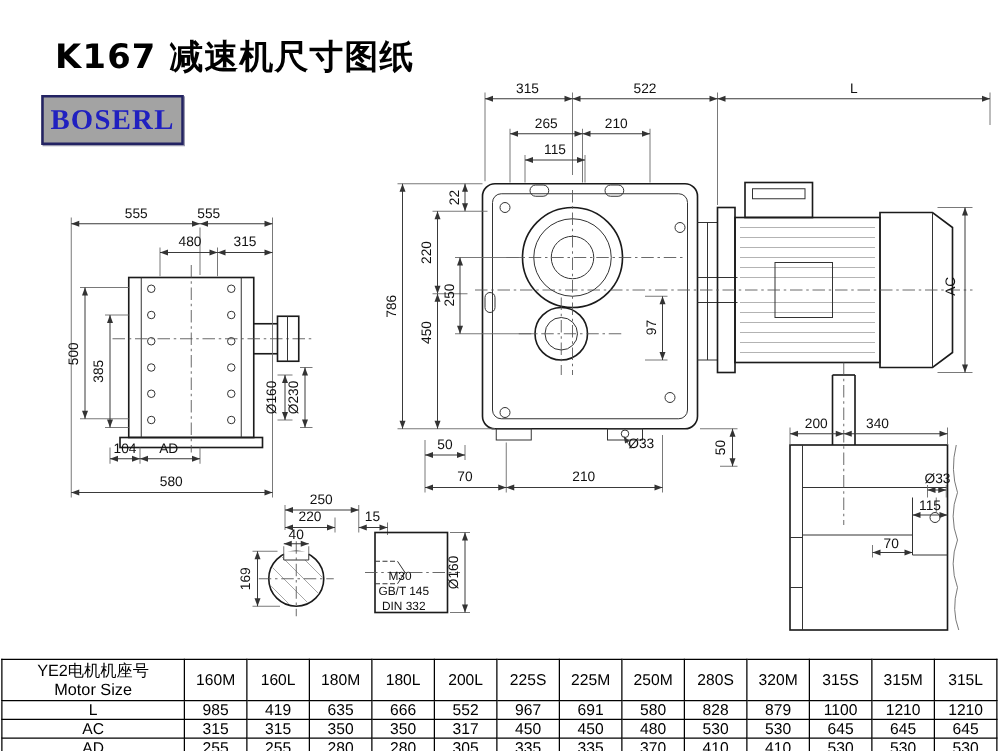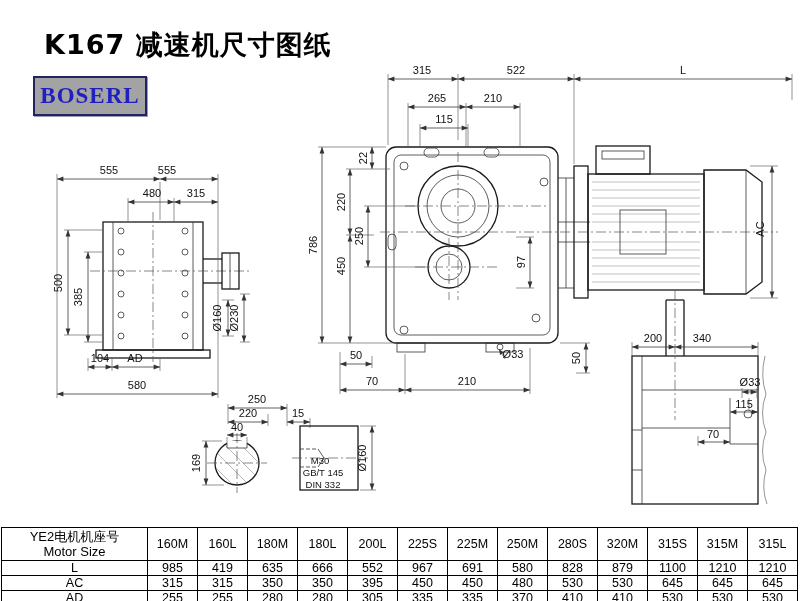--- a/index.html
+++ b/index.html
@@ -383,21 +383,21 @@
       <td>1100</td>
       <td>1210</td>
       <td>1210</td>
     </tr>
     <tr class="data">
       <td>AC</td>
       <td>315</td>
       <td>315</td>
       <td>350</td>
       <td>350</td>
-      <td>395</td>
+      <td>317</td>
       <td>450</td>
       <td>450</td>
       <td>480</td>
       <td>530</td>
       <td>530</td>
       <td>645</td>
       <td>645</td>
       <td>645</td>
     </tr>
     <tr class="data">

